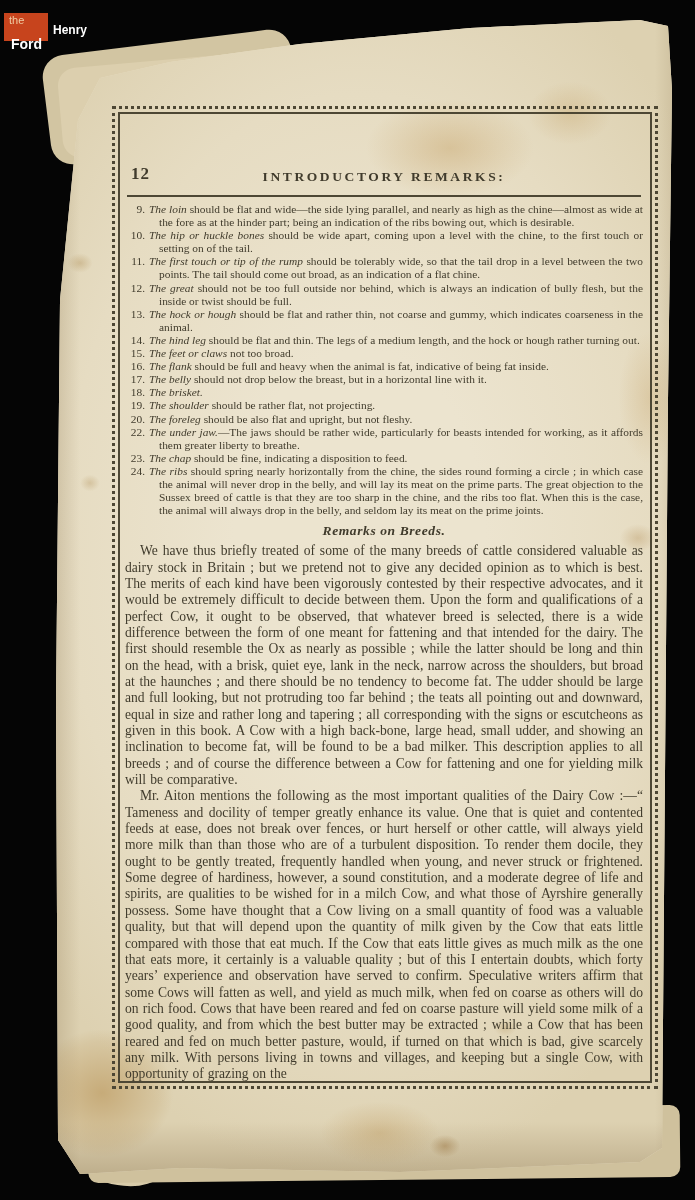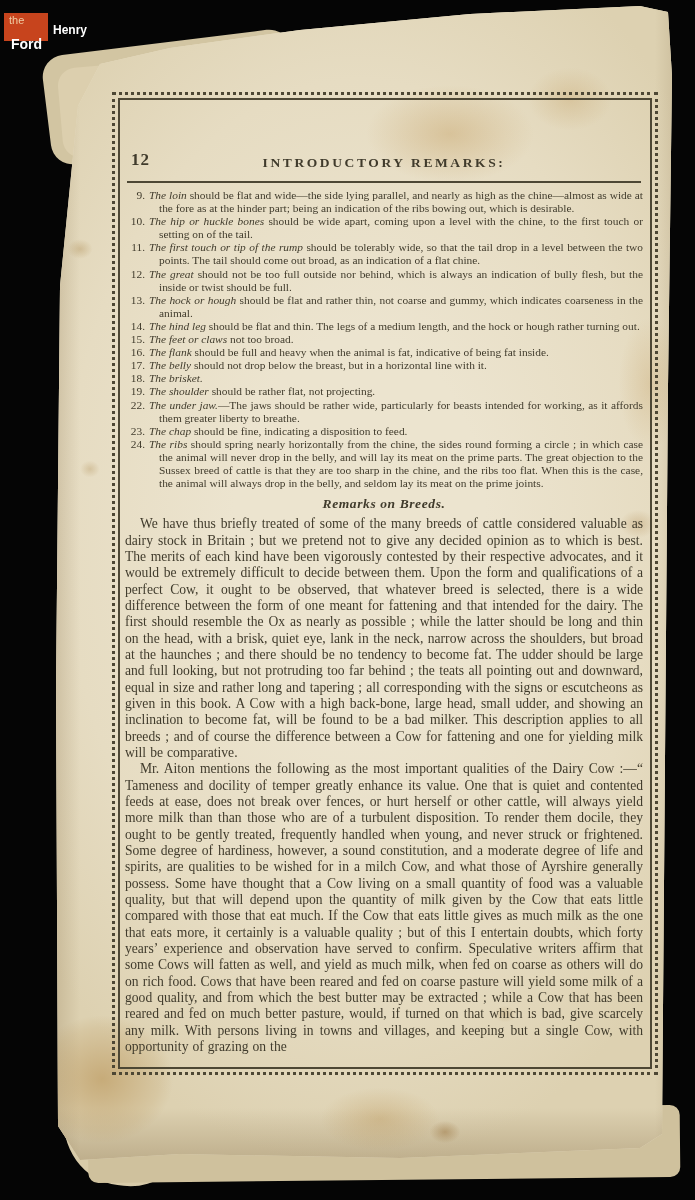--- a/index.html
+++ b/index.html
@@ -11,21 +11,21 @@
 
   
   .stack{position:absolute;background:#d6c9a8;}
   .stack-top-left{left:46px;top:42px;width:250px;height:110px;transform:rotate(-7deg);border-radius:22px;background:#d2c5a2;}
   .stack-top-left2{left:60px;top:60px;width:210px;height:90px;transform:rotate(-5deg);border-radius:18px;background:#dccfae;}
   .stack-bottom-left{left:64px;top:1046px;width:130px;height:140px;transform:rotate(7deg);border-radius:45% 55% 50% 50%;background:#d8cba9;}
   .stack-bottom{left:88px;top:1108px;width:592px;height:72px;transform:rotate(-0.6deg);border-radius:10px;background:#cfc19d;}
 
   
   .book-page{
-    position:absolute;left:50px;top:4px;width:645px;height:1164px;
+    position:absolute;left:50px;top:18px;width:645px;height:1164px;
     background:
       radial-gradient(120px 70px at 400px 130px, rgba(193,155,92,0.40), rgba(193,155,92,0) 70%),
       radial-gradient(60px 45px at 520px 95px, rgba(193,155,92,0.30), rgba(193,155,92,0) 70%),
       radial-gradient(45px 95px at 600px 380px, rgba(193,155,92,0.28), rgba(193,155,92,0) 70%),
       radial-gradient(26px 20px at 588px 520px, rgba(170,130,70,0.30), rgba(170,130,70,0) 70%),
       radial-gradient(95px 85px at 52px 1075px, rgba(180,140,75,0.55), rgba(180,140,75,0.15) 60%, rgba(180,140,75,0) 75%),
       radial-gradient(85px 45px at 330px 1115px, rgba(185,145,80,0.35), rgba(185,145,80,0) 70%),
       radial-gradient(22px 16px at 395px 1128px, rgba(150,110,55,0.45), rgba(150,110,55,0) 70%),
       radial-gradient(18px 14px at 30px 245px, rgba(170,135,75,0.35), rgba(170,135,75,0) 70%),
       radial-gradient(14px 12px at 40px 465px, rgba(170,135,75,0.30), rgba(170,135,75,0) 70%),
@@ -93,20 +93,21 @@
         <li class="item"><span class="num">10.</span><span class="lead">The hip or huckle bones</span><span class="rest"> should be wide apart, coming upon a level with the chine, to the first touch or setting on of the tail.</span></li>
         <li class="item"><span class="num">11.</span><span class="lead">The first touch or tip of the rump</span><span class="rest"> should be tolerably wide, so that the tail drop in a level between the two points. The tail should come out broad, as an indication of a flat chine.</span></li>
         <li class="item"><span class="num">12.</span><span class="lead">The great</span><span class="rest"> should not be too full outside nor behind, which is always an indication of bully flesh, but the inside or twist should be full.</span></li>
         <li class="item"><span class="num">13.</span><span class="lead">The hock or hough</span><span class="rest"> should be flat and rather thin, not coarse and gummy, which indicates coarseness in the animal.</span></li>
         <li class="item"><span class="num">14.</span><span class="lead">The hind leg</span><span class="rest"> should be flat and thin. The legs of a medium length, and the hock or hough rather turning out.</span></li>
         <li class="item"><span class="num">15.</span><span class="lead">The feet or claws</span><span class="rest"> not too broad.</span></li>
         <li class="item"><span class="num">16.</span><span class="lead">The flank</span><span class="rest"> should be full and heavy when the animal is fat, indicative of being fat inside.</span></li>
         <li class="item"><span class="num">17.</span><span class="lead">The belly</span><span class="rest"> should not drop below the breast, but in a horizontal line with it.</span></li>
         <li class="item"><span class="num">18.</span><span class="lead">The brisket.</span><span class="rest"></span></li>
         <li class="item"><span class="num">19.</span><span class="lead">The shoulder</span><span class="rest"> should be rather flat, not projecting.</span></li>
+        <li class="item"><span class="num">20.</span><span class="lead">The foreleg</span><span class="rest"> should be also flat and upright, but not fleshy.</span></li>
         <li class="item"><span class="num">22.</span><span class="lead">The under jaw.</span><span class="rest">—The jaws should be rather wide, particularly for beasts intended for working, as it affords them greater liberty to breathe.</span></li>
         <li class="item"><span class="num">23.</span><span class="lead">The chap</span><span class="rest"> should be fine, indicating a disposition to feed.</span></li>
         <li class="item"><span class="num">24.</span><span class="lead">The ribs</span><span class="rest"> should spring nearly horizontally from the chine, the sides round forming a circle ; in which case the animal will never drop in the belly, and will lay its meat on the prime parts. The great objection to the Sussex breed of cattle is that they are too sharp in the chine, and the ribs too flat. When this is the case, the animal will always drop in the belly, and seldom lay its meat on the prime joints.</span></li>
       </ul>
 
       <div class="breeds-head">Remarks on Breeds.</div>
 
       <p class="para">We have thus briefly treated of some of the many breeds of cattle considered valuable as dairy stock in Britain ; but we pretend not to give any decided opinion as to which is best. The merits of each kind have been vigorously contested by their respective advocates, and it would be extremely difficult to decide between them. Upon the form and qualifications of a perfect Cow, it ought to be observed, that whatever breed is selected, there is a wide difference between the form of one meant for fattening and that intended for the dairy. The first should resemble the Ox as nearly as possible ; while the latter should be long and thin on the head, with a brisk, quiet eye, lank in the neck, narrow across the shoulders, but broad at the haunches ; and there should be no tendency to become fat. The udder should be large and full looking, but not protruding too far behind ; the teats all pointing out and downward, equal in size and rather long and tapering ; all corresponding with the signs or escutcheons as given in this book. A Cow with a high back-bone, large head, small udder, and showing an inclination to become fat, will be found to be a bad milker. This description applies to all breeds ; and of course the difference between a Cow for fattening and one for yielding milk will be comparative.</p>
       <p class="para">Mr. Aiton mentions the following as the most important qualities of the Dairy Cow :—“ Tameness and docility of temper greatly enhance its value. One that is quiet and contented feeds at ease, does not break over fences, or hurt herself or other cattle, will always yield more milk than than those who are of a turbulent disposition. To render them docile, they ought to be gently treated, frequently handled when young, and never struck or frightened. Some degree of hardiness, however, a sound constitution, and a moderate degree of life and spirits, are qualities to be wished for in a milch Cow, and what those of Ayrshire generally possess. Some have thought that a Cow living on a small quantity of food was a valuable quality, but that will depend upon the quantity of milk given by the Cow that eats little compared with those that eat much. If the Cow that eats little gives as much milk as the one that eats more, it certainly is a valuable quality ; but of this I entertain doubts, which forty years’ experience and observation have served to confirm. Speculative writers affirm that some Cows will fatten as well, and yield as much milk, when fed on coarse as others will do on rich food. Cows that have been reared and fed on coarse pasture will yield some milk of a good quality, and from which the best butter may be extracted ; while a Cow that has been reared and fed on much better pasture, would, if turned on that which is bad, give scarcely any milk. With persons living in towns and villages, and keeping but a single Cow, with opportunity of grazing on the</p>
 

